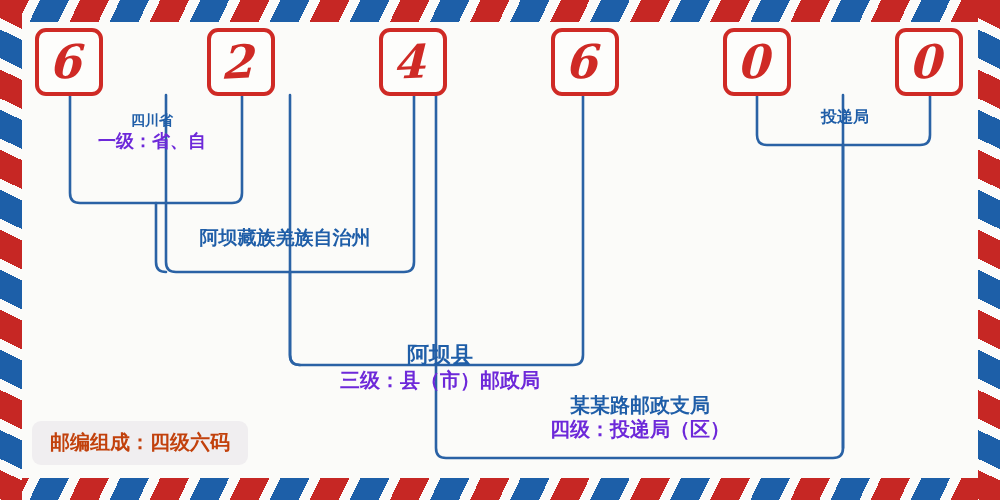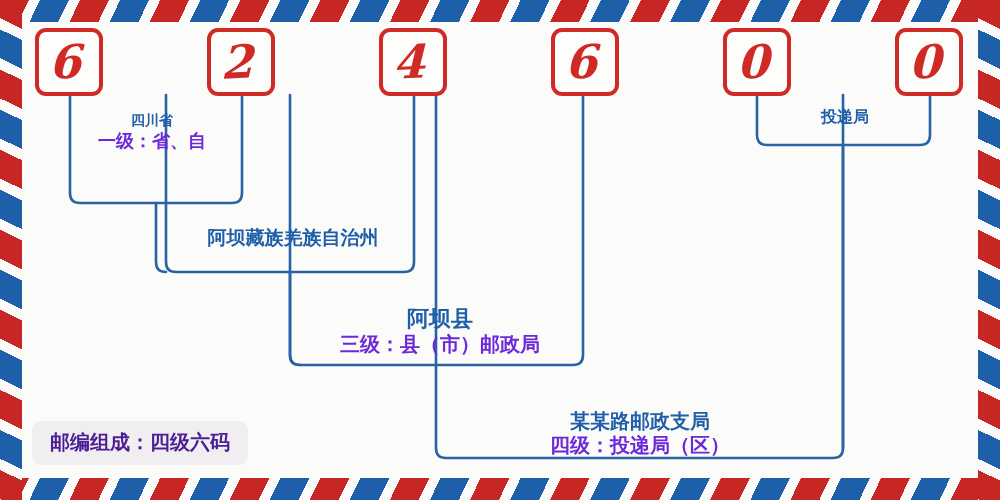--- a/index.html
+++ b/index.html
@@ -72,45 +72,45 @@
   .lbl .t2{
     color:#6d28d9;font-weight:700;
     font-family:"DejaVu Sans","Liberation Sans",sans-serif;
     display:block;white-space:nowrap;
   }
 
   #lbl-l1{left:62px;top:112px;width:180px;}
   #lbl-l1 .t1{font-size:14px;}
   #lbl-l1 .t2{font-size:18px;line-height:1.28;}
 
-  #lbl-l2{left:158px;top:226px;width:270px;}
+  #lbl-l2{left:150px;top:226px;width:270px;}
   #lbl-l2 .t1{font-size:19px;}
   #lbl-l2 .t2{font-size:19px;}
 
   #lbl-l3{left:290px;top:305px;width:300px;}
-  #lbl-l3 .t1{font-size:22px;}
+  #lbl-l3 .t1{font-size:22px;margin-top:36px;}
   #lbl-l3 .t2{font-size:20px;}
 
-  #lbl-l4{left:470px;top:409px;width:340px;}
+  #lbl-l4{left:470px;top:393px;width:340px;}
   #lbl-l4 .t1{font-size:20px;}
   #lbl-l4 .t2{font-size:20px;}
 
   #lbl-post{left:745px;top:107px;width:200px;}
   #lbl-post .t1{font-size:16px;}
 
   
   #badge{
     position:absolute;left:32px;top:421px;
     padding:8px 18px 9px 18px;
     background:#f0eef0;
     border-radius:9px;
   }
   #badge span{
     font-family:Liberation Sans, sans-serif;
-    font-weight:700;font-size:20px;color:#4c1d95;
+    font-weight:700;font-size:20px;color:#c2410c;
     white-space:nowrap;
   }
 </style>
 </head>
 <body>
 
 <div id="stage">
 
   <div class="edge edge-top"></div>
   <div class="edge edge-bottom"></div>

